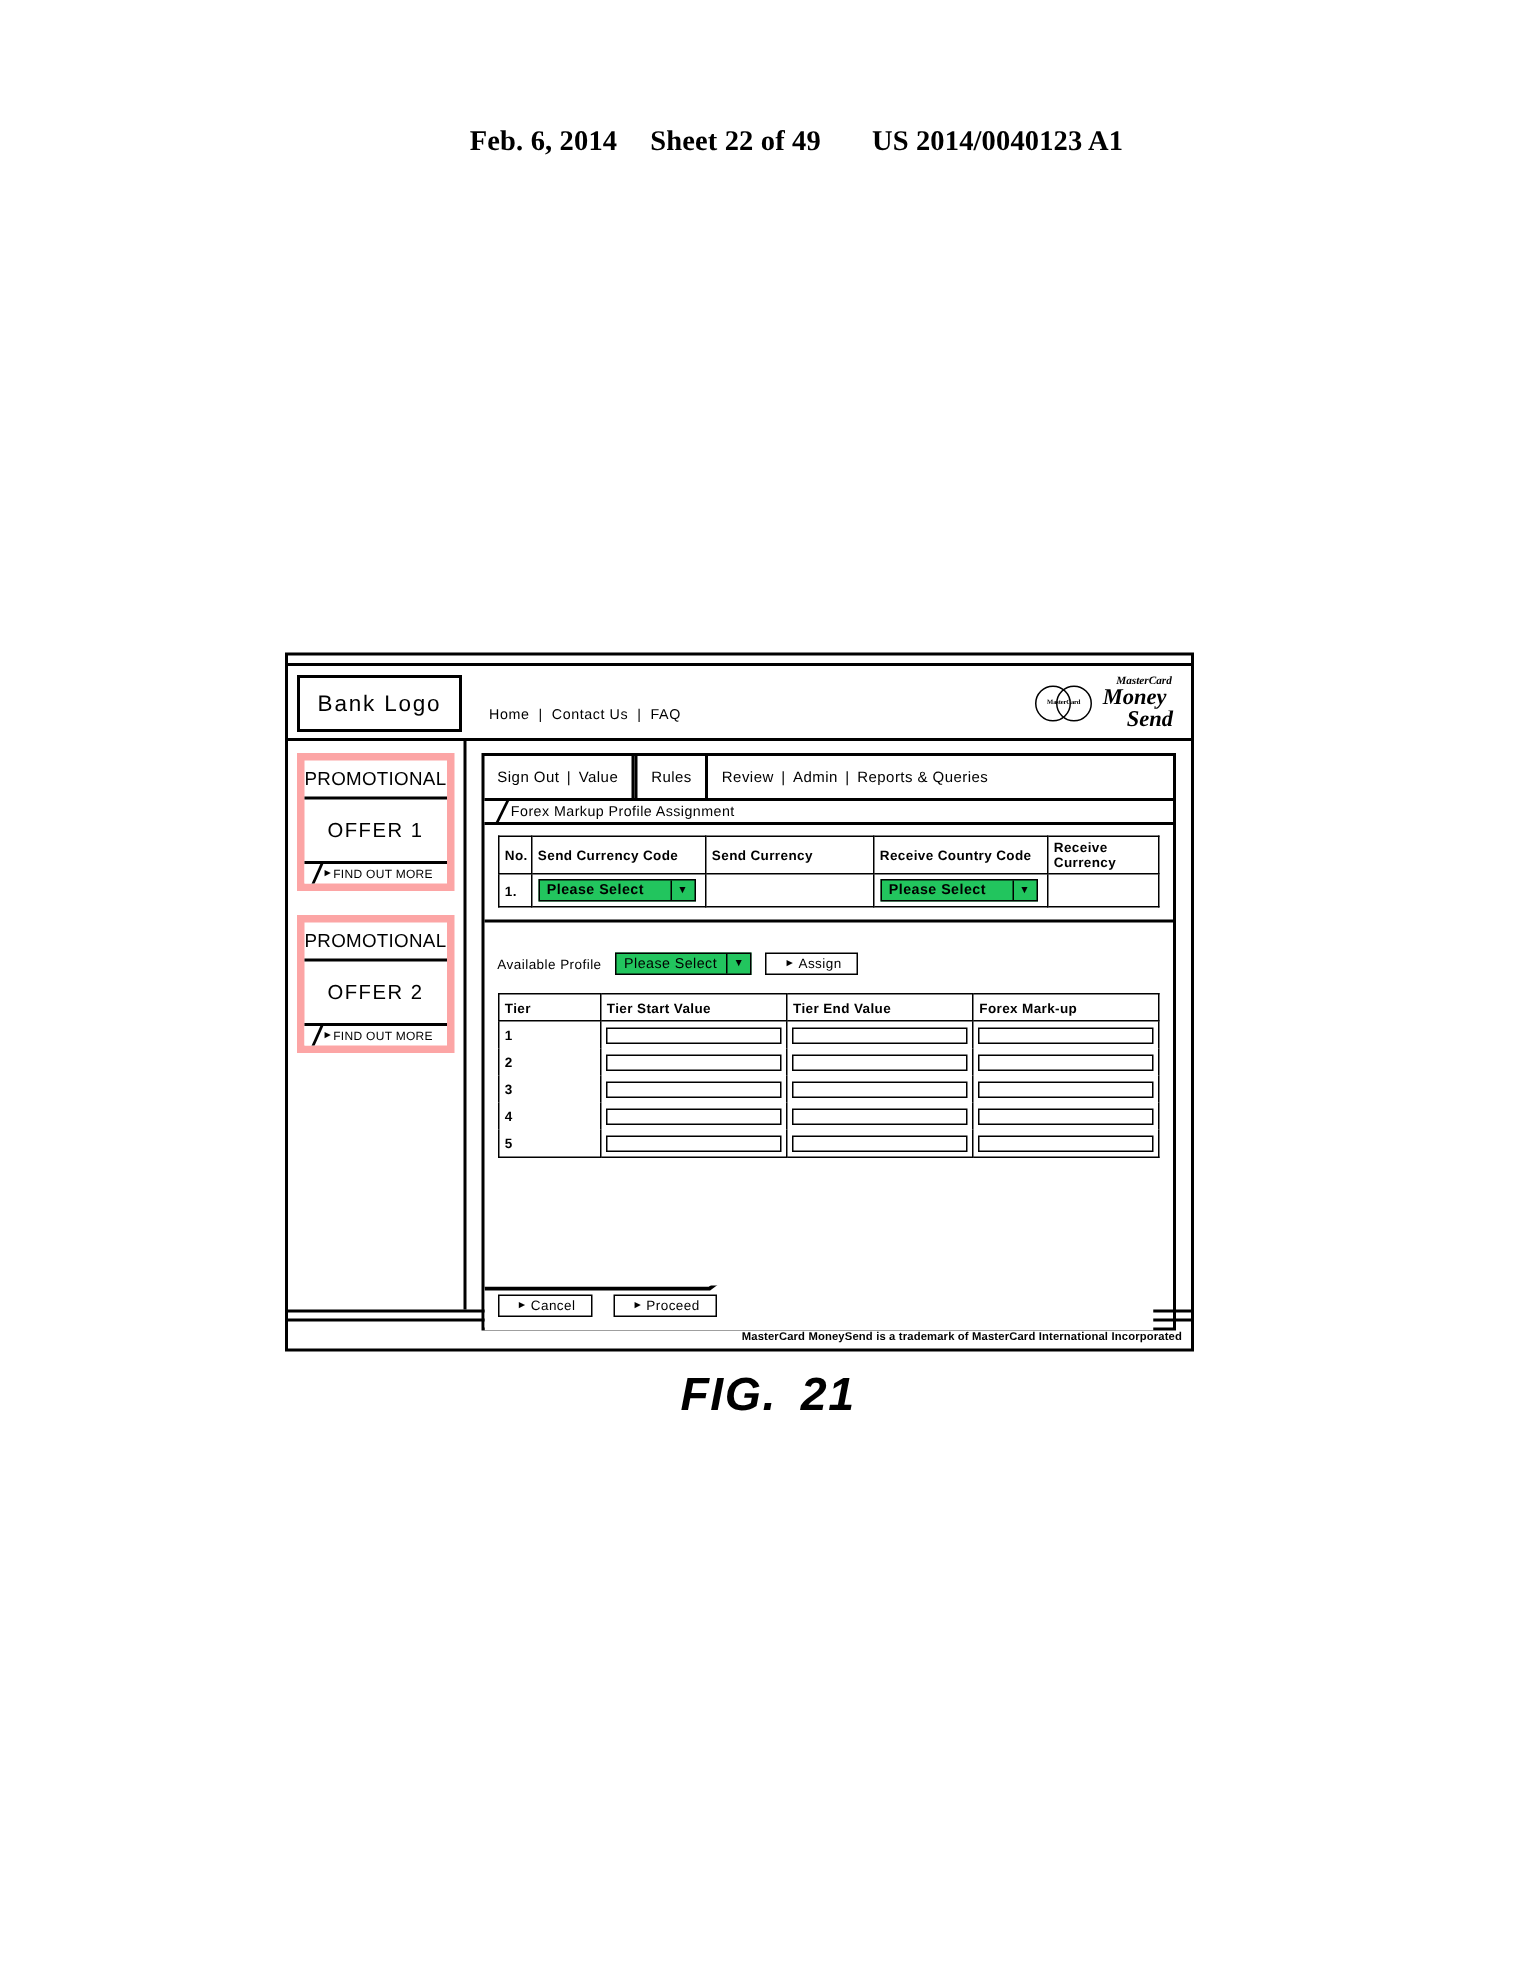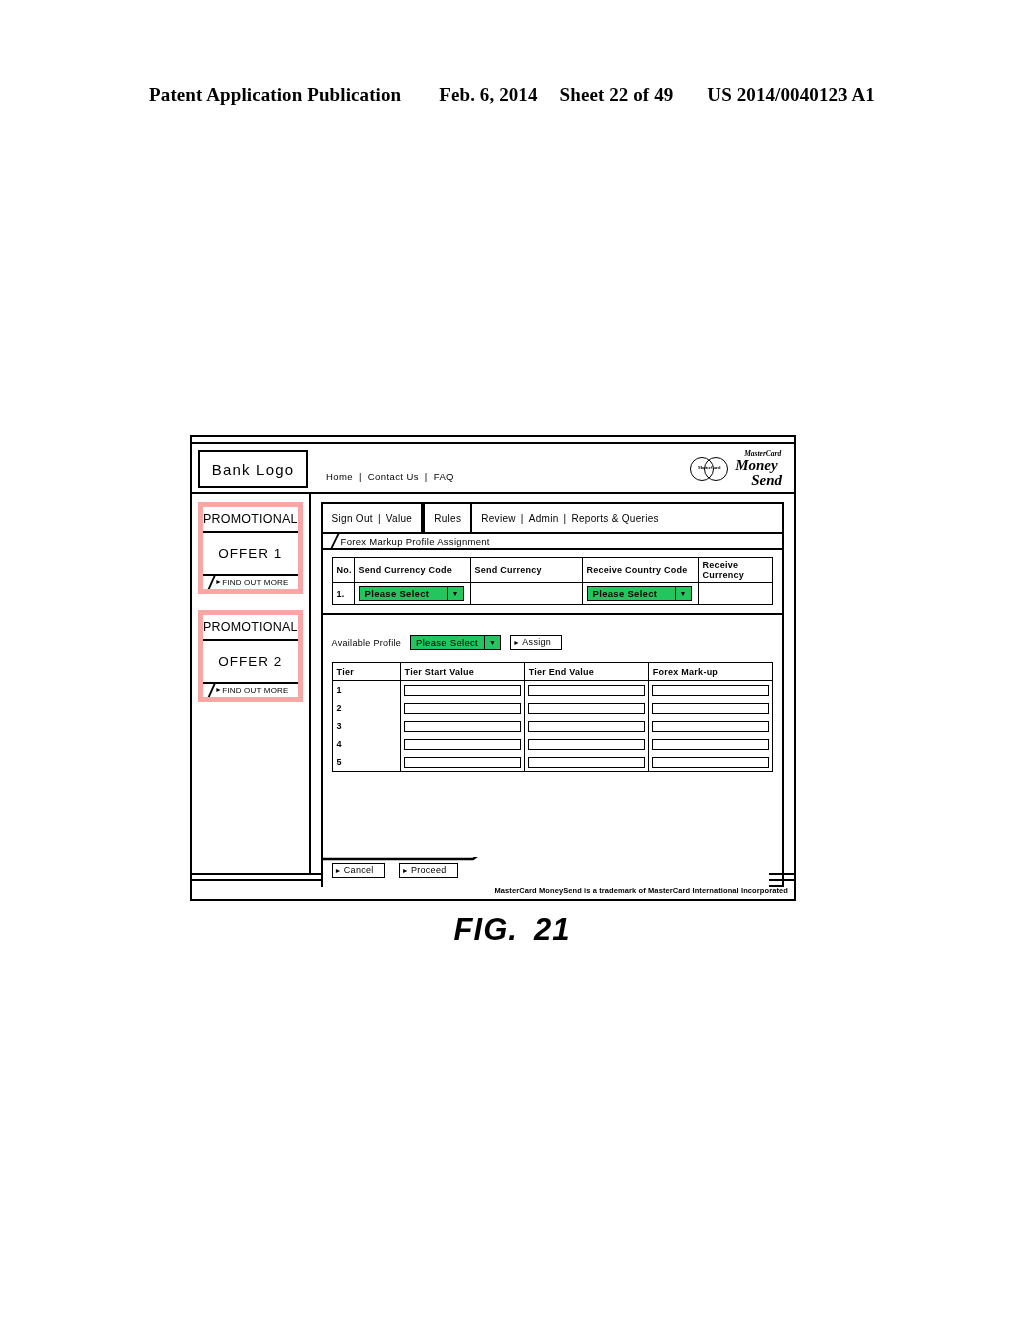--- a/index.html
+++ b/index.html
@@ -334,21 +334,21 @@
     margin-bottom: 12px;
     font-size: 9px;
     letter-spacing: 0.3px;
   }
   .btn {
     border: 1.8px solid #000;
     box-sizing: border-box;
     background: #fff;
     font-size: 9px;
     letter-spacing: 0.3px;
-    padding: 1px 10px 2px 2px;
+    padding: 1px 10px 2px 12px;
     height: 15px;
     display: inline-flex;
     align-items: center;
     white-space: nowrap;
   }
   .btn .tri { margin-right: 2px; }
 
   table.grid.tiers { }
   table.grid.tiers th { height: 13px; }
   table.grid.tiers td { height: 16px; padding: 1px 4px; }
@@ -411,21 +411,20 @@
     padding-right: 6px;
     font-size: 7.5px;
     font-weight: bold;
     letter-spacing: 0.1px;
   }
 </style>
 </head>
 <body>
 
 <div class="pat-header">
-  <span class="seg">Patent Application Publication</span>
   <span class="gap-lg"></span>
   <span class="seg">Feb. 6, 2014</span>
   <span class="gap-md"></span>
   <span class="seg">Sheet 22 of 49</span>
   <span class="gap-xl"></span>
   <span class="seg">US 2014/0040123 A1</span>
 </div>
 
 <div id="mockup">
 

